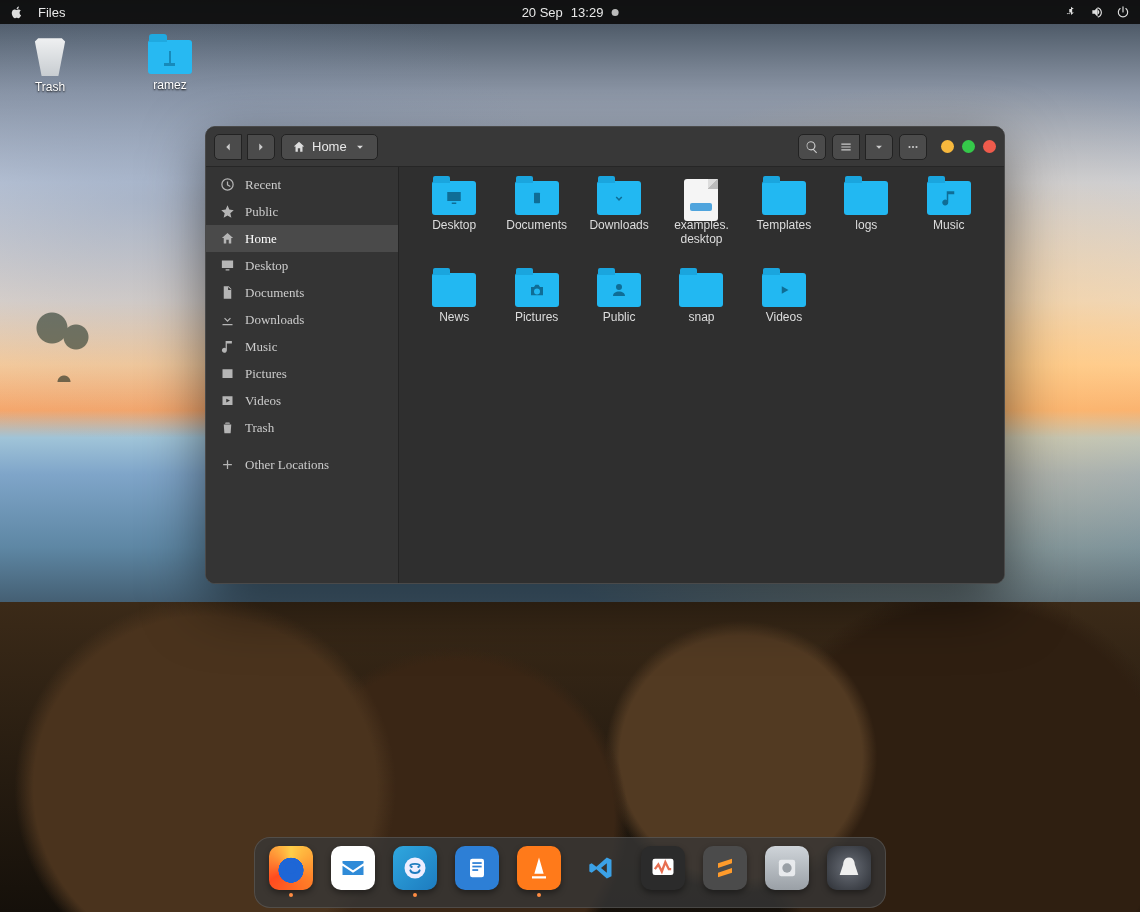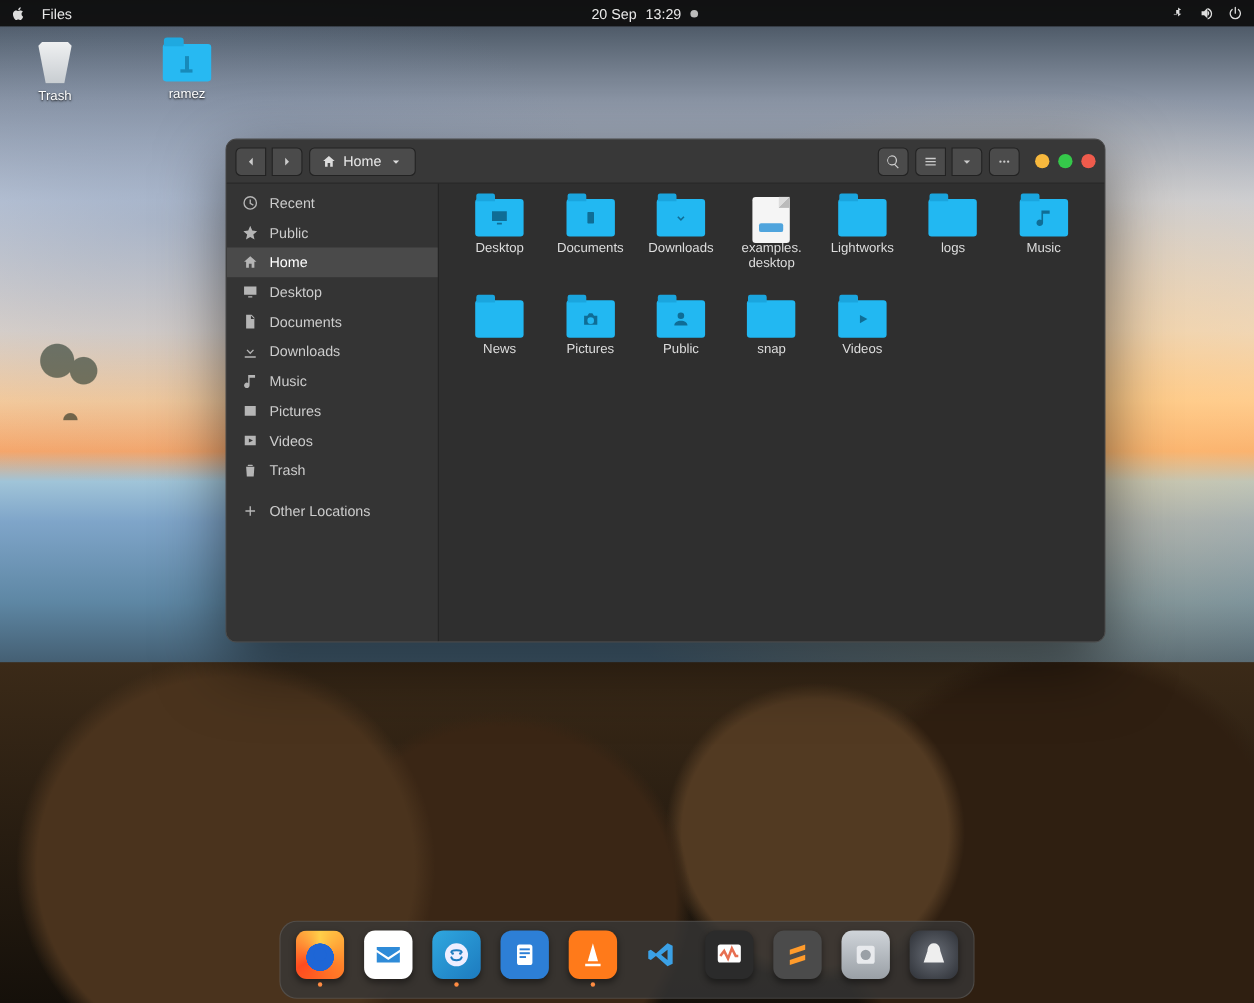--- a/index.html
+++ b/index.html
@@ -46,21 +46,21 @@
 .menubar {
   position: absolute; top: 0; left: 0; right: 0; height: 24px;
   background: rgba(15,15,15,0.95);
   display: flex; align-items: center;
   padding: 0 10px; gap: 14px;
   font-size: 13px;
   z-index: 20;
   text-align: right;
 }
 .menubar .spacer { flex: 1; }
-.menubar .center { position:absolute; left:50%; transform:translateX(-50%); display:flex; gap:8px; align-items:center;margin-left:16px;}
+.menubar .center { position:absolute; left:50%; transform:translateX(-50%); display:flex; gap:8px; align-items:center;}
 .menubar .right { display:flex; gap:12px; align-items:center; }
 .apple-icon svg, .menubar svg { width:14px; height:14px; fill:#ddd; display:block;}
 .dot { width:7px; height:7px; border-radius:50%; background:#bbb;}
 
 
 .desktop-icons {
   position: absolute; top: 34px; left: 20px;
   display: flex; gap: 60px;
   z-index: 2;
 }
@@ -134,21 +134,21 @@
 .fm-body{flex:1; display:flex; min-height:0;}
 .sidebar{
   width:193px; background:#343434;
   border-right:1px solid #232323;
   padding:4px 0;
   overflow:auto;
 }
 .side-item{
   height:27px; display:flex; align-items:center;
   padding:0 14px; gap:10px;
-  color:#ccc; font-size:13px;
+  color:#ccc; font-size:13px;font-family:Liberation Serif, serif;
 }
 .side-item svg{width:15px;height:15px;fill:#b5b5b5;flex-shrink:0;}
 .side-item.active{background:#4a4a4a;color:#fff;}
 .side-sep{height:10px;}
 .content{
   flex:1; background:#2f2f2f;
   padding:12px 16px;
   display:grid;
   grid-template-columns:repeat(7,1fr);
   grid-auto-rows:88px;
@@ -403,21 +403,21 @@
         <div class="file-item">
           <div class="ficon">
             <div class="doc-icon"></div>
           </div>
           <span class="flabel">examples.​desktop</span>
         </div>
         <div class="file-item">
           <div class="ficon">
             <div class="folder-icon"></div>
           </div>
-          <span class="flabel">Lightworks</span>
+          <span class="flabel">Templates</span>
         </div>
         <div class="file-item">
           <div class="ficon">
             <div class="folder-icon"></div>
           </div>
           <span class="flabel">logs</span>
         </div>
         <div class="file-item">
           <div class="ficon">
             <div class="folder-icon">

